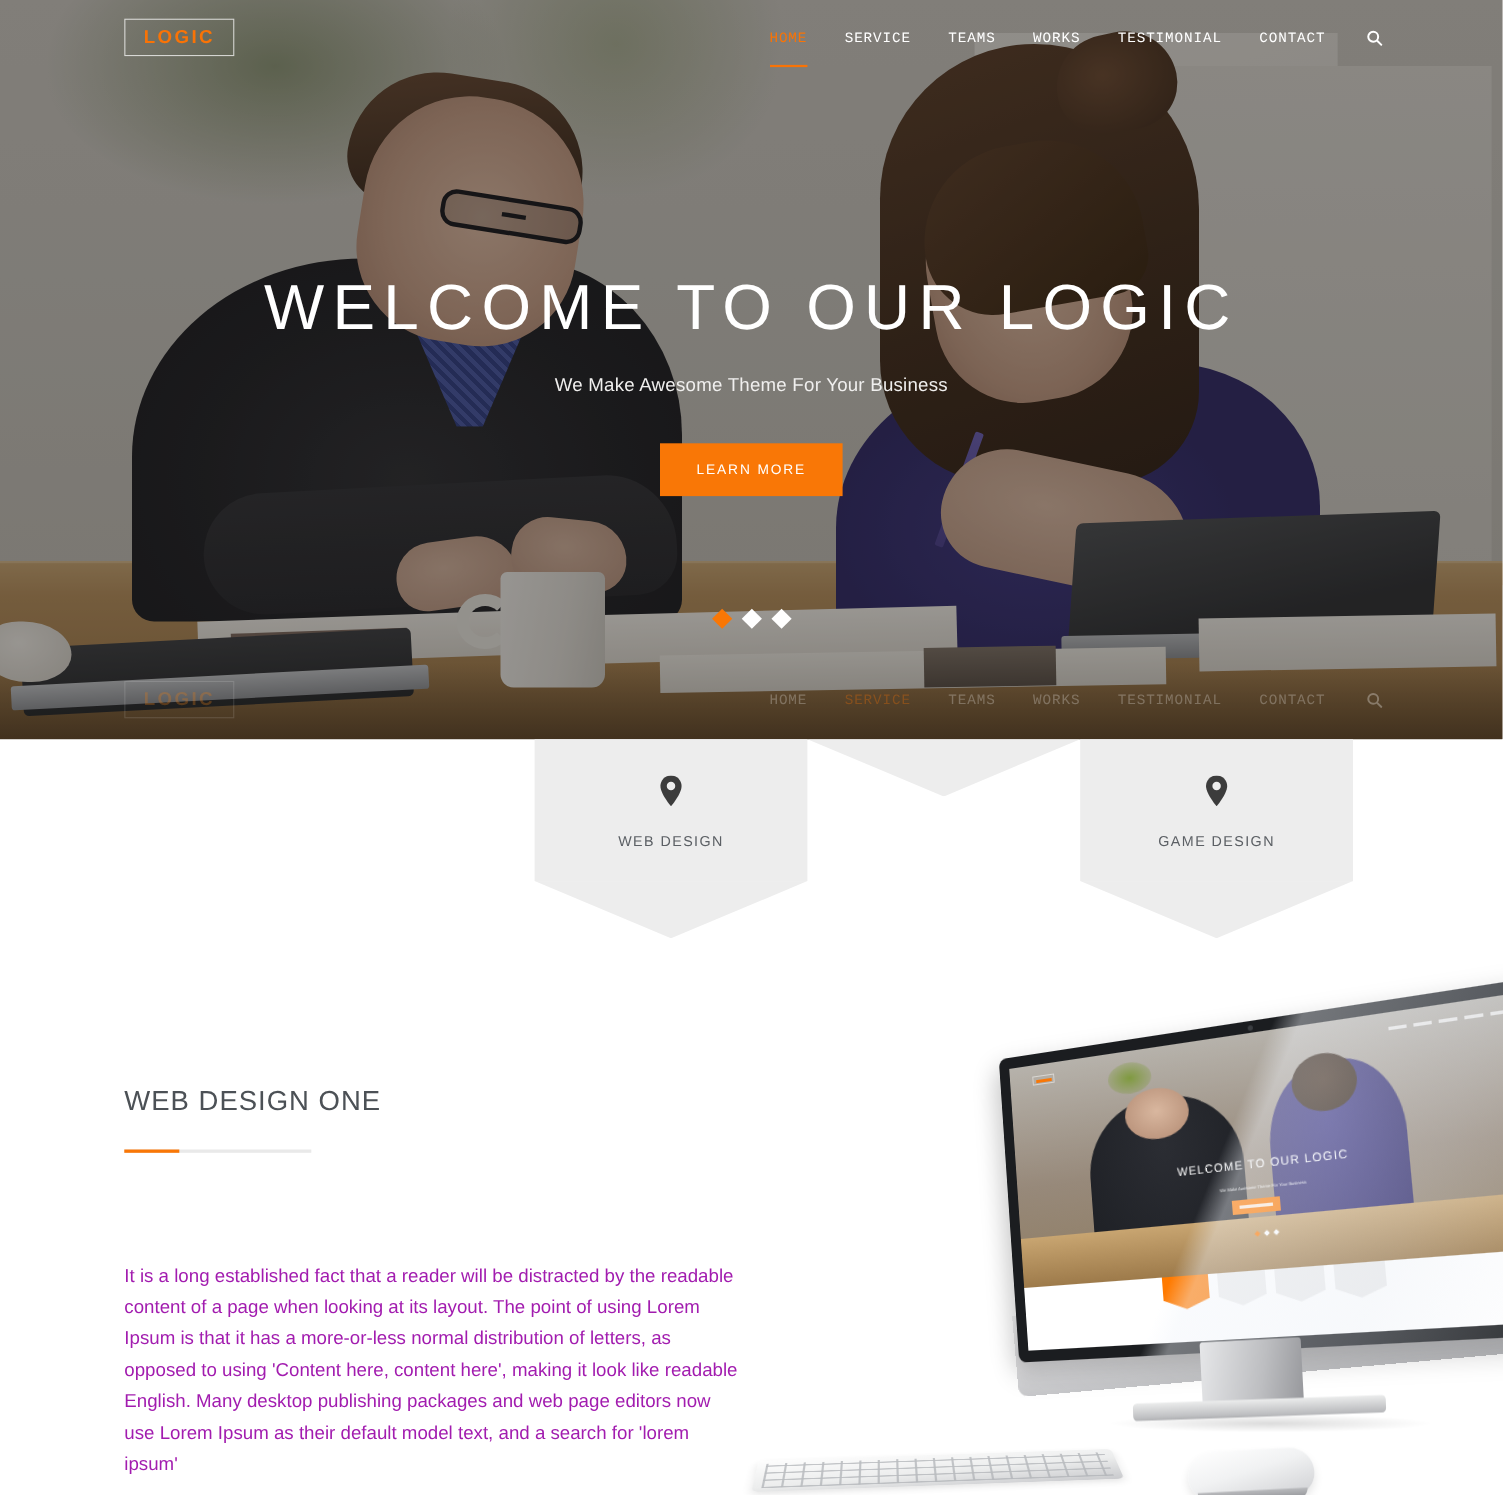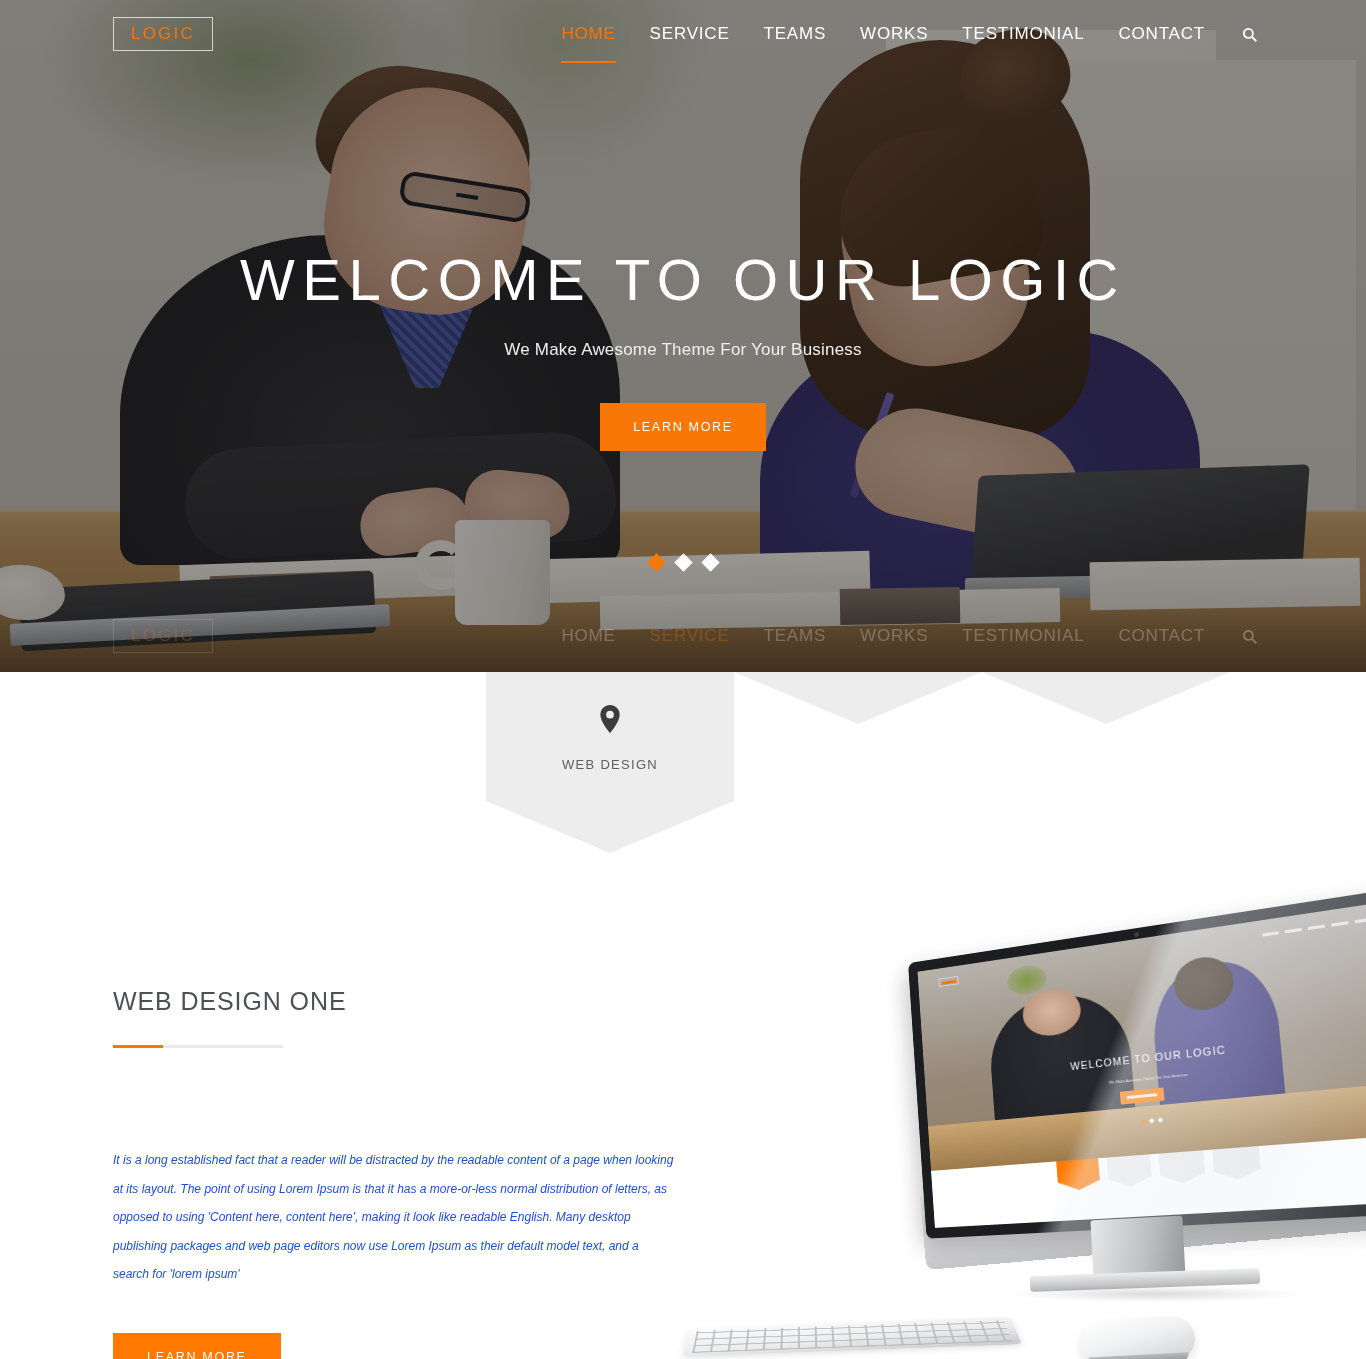--- a/index.html
+++ b/index.html
@@ -202,27 +202,27 @@
   .site-header{
     position:absolute; left:0; top:0; width:1366px; height:68px; z-index:40;
     display:flex; align-items:center;
   }
   .logo-box{
     margin-left:113px; width:100px; height:34px;
     border:1px solid rgba(255,255,255,.72);
     display:flex; align-items:center; justify-content:center;
   }
   .logo-text{
-    color:#f97306; font-size:17px; font-weight:normal; letter-spacing:2.2px;
+    color:#f97306; font-size:17px; font-weight:bold; letter-spacing:2.2px;
   }
   .main-nav{ margin-left:auto; margin-right:103px; display:flex; align-items:center; gap:0; }
   .nav-item{
-    position:relative; color:#ffffff; font-size:17px; letter-spacing:.8px;
+    position:relative; color:#ffffff; font-size:13px; letter-spacing:.8px;
     padding:24px 17px 24px 17px; cursor:pointer; text-decoration:none;
-    font-family:Liberation Sans, sans-serif;
+    font-family:Liberation Mono, monospace;
   }
   .nav-item.active{ color:#f97306; }
   .nav-item.active:after{
     content:""; position:absolute; left:17px; right:17px; bottom:5px; height:2px; background:#f97306;
   }
   .search-btn{
     color:#fff; font-size:15px; padding:10px 6px 10px 20px; cursor:pointer; display:flex; align-items:center;
   }
   .search-btn svg{ width:15px; height:15px; }
 
@@ -297,21 +297,21 @@
   .sec-title{
     color:#4c5156; font-size:25px; font-weight:400; letter-spacing:.9px; text-transform:uppercase;
   }
   .sec-rule{
     margin-top:29px; width:170px; height:3px; background:#e9e9e9; position:relative;
   }
   .sec-rule:before{
     content:""; position:absolute; left:0; top:0; width:50px; height:3px; background:#f97706;
   }
   .sec-para{
-    margin-top:98px; color:#1d4ed8; font-size:12px; line-height:28.5px; width:562px;font-style:italic;
+    margin-top:98px; color:#a21caf; font-size:17px; line-height:28.5px; width:562px;
   }
   .sec-btn{
     margin-top:44px; background:#ff7800; color:#fff; border:none;
     font-size:12.5px; letter-spacing:1.7px; font-weight:500; padding:17px 34px;
     cursor:pointer; font-family:"Liberation Sans", sans-serif;
   }
 
   
   .imac-wrap{ position:absolute; left:680px; top:8px; width:590px; height:470px; }
   .imac-screen{
@@ -564,20 +564,29 @@
       </div>
       <div class="svc-tip"></div>
     </div>
 
 
     <div class="svc-card">
       <div class="svc-tip"></div>
     </div>
 
     <div class="svc-card">
+      <div class="svc-body">
+        <span class="svc-icon">
+          <svg viewBox="0 0 24 32">
+              <path d="M12 0C5.9 0 1 4.9 1 11c0 8.3 11 21 11 21s11-12.7 11-21C23 4.9 18.1 0 12 0z" fill="#3c3c3c"></path>
+              <circle cx="12" cy="11" r="4.4" fill="#ededed"></circle>
+            </svg>
+        </span>
+        <span class="svc-label">GAME DESIGN</span>
+      </div>
       <div class="svc-tip"></div>
     </div>
 
   </div>
 </section>
 
 <section class="section-one">
 
   <div class="sec-left">
     <h2 class="sec-title">WEB DESIGN ONE</h2>

